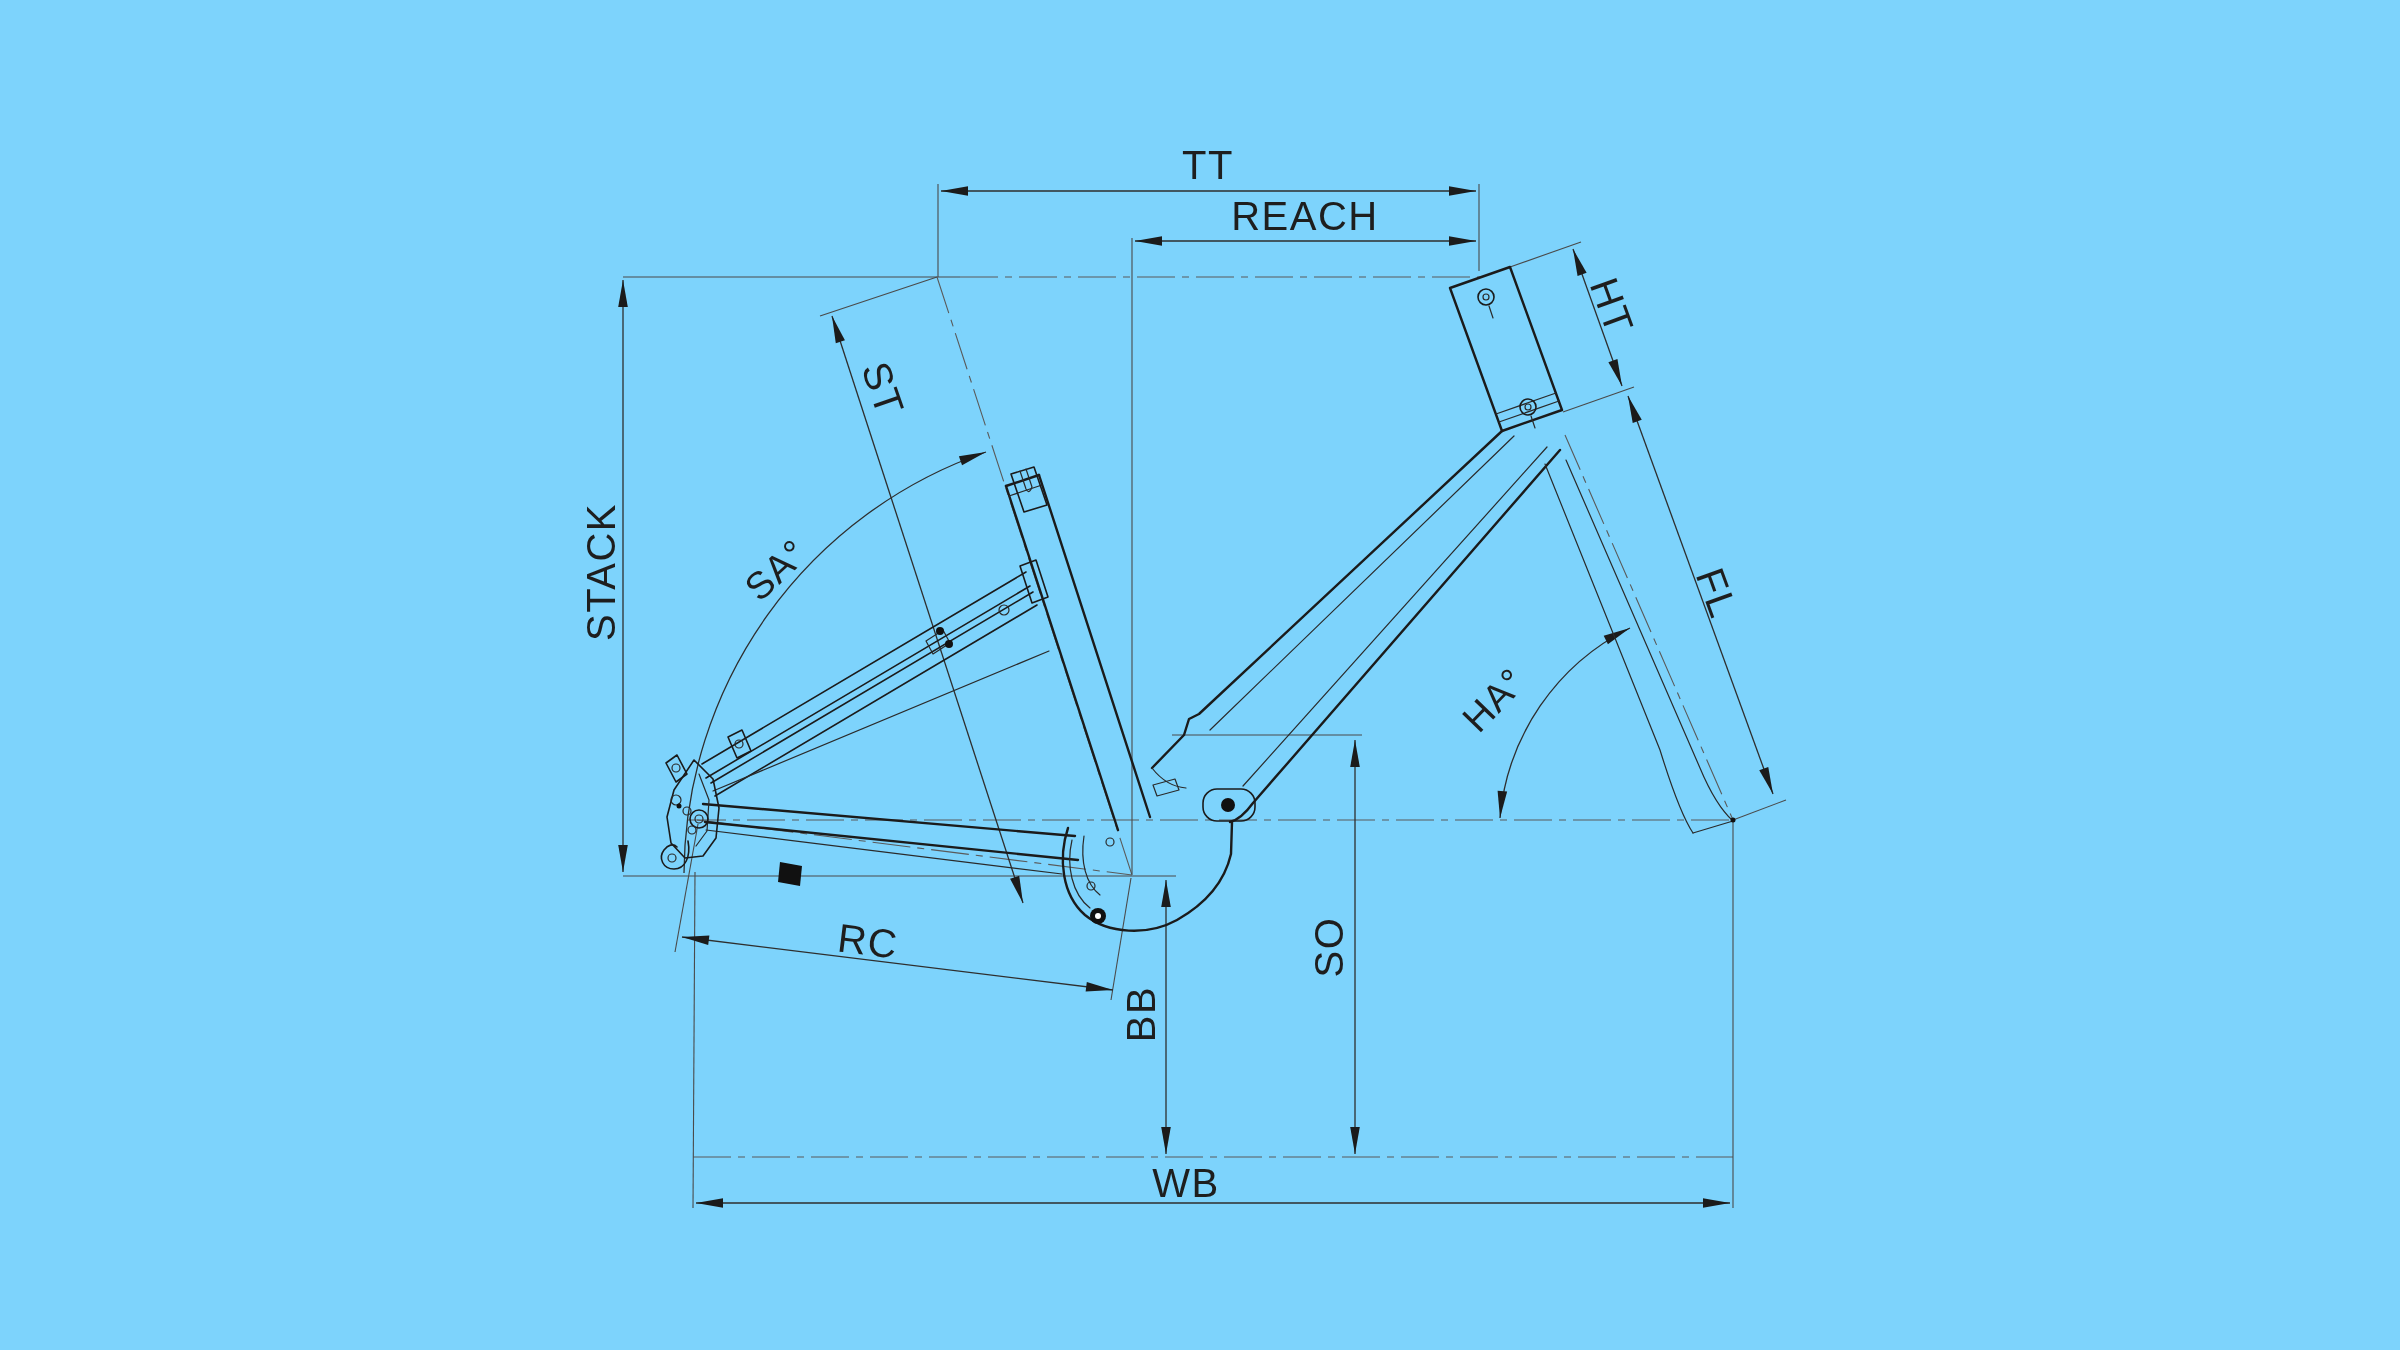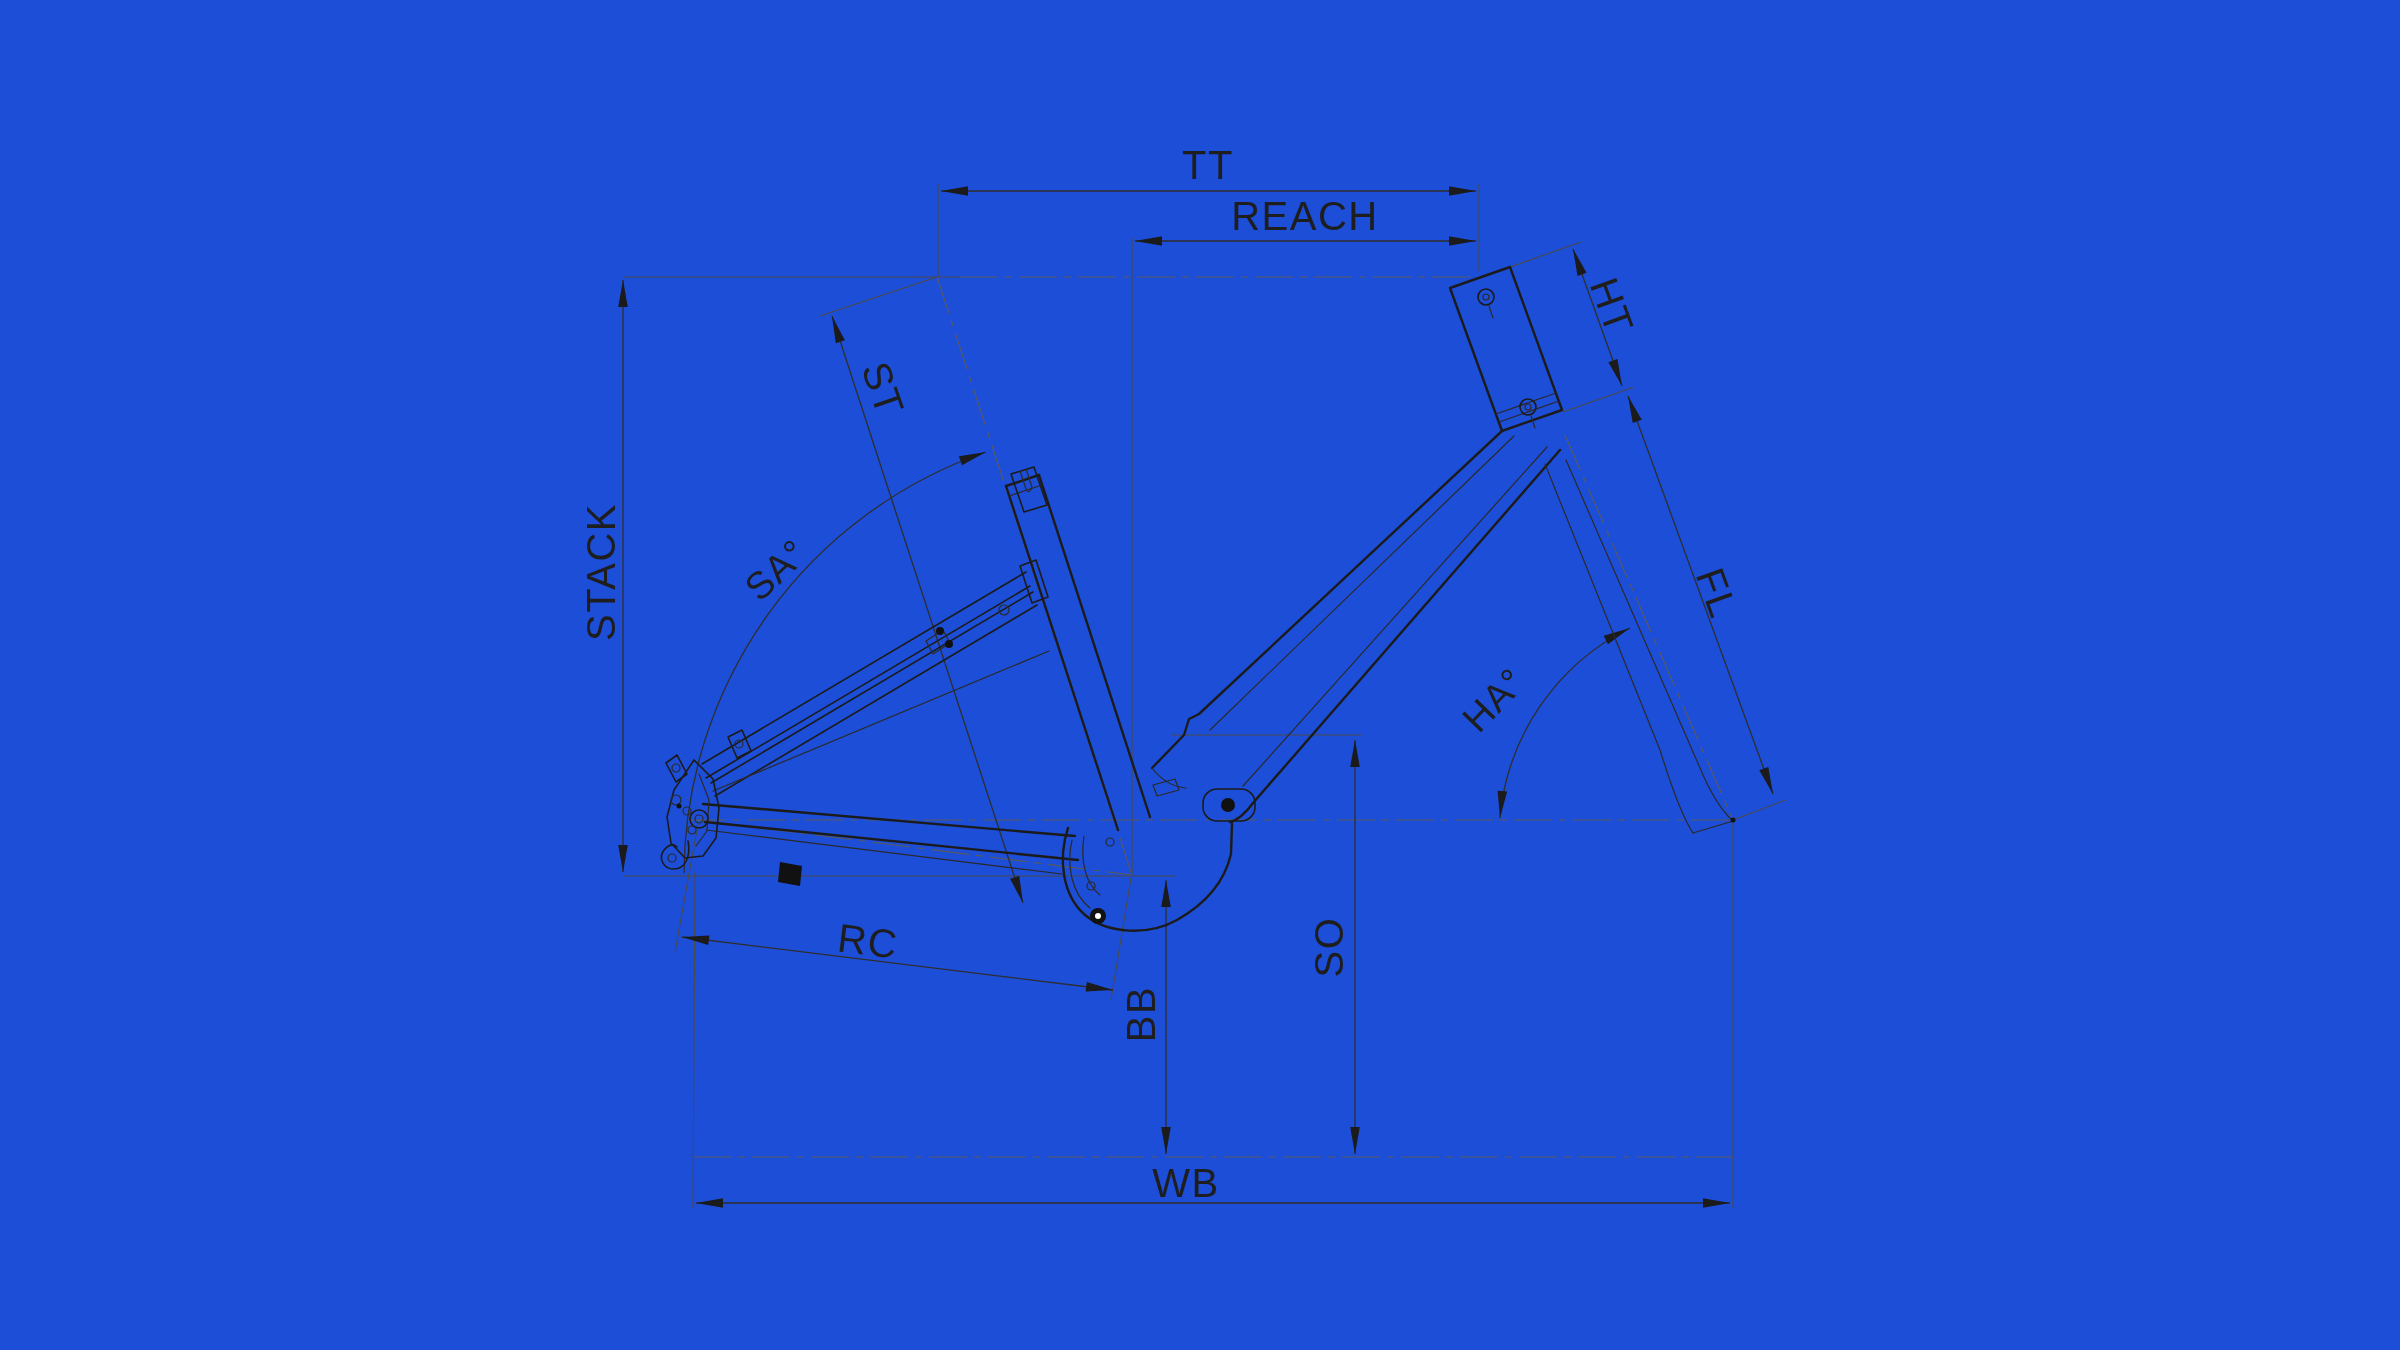--- a/index.html
+++ b/index.html
@@ -1,19 +1,19 @@
 <!DOCTYPE html>
 <html><head>
 <meta charset="utf-8">
 <style>
   html,body{margin:0;padding:0;background:#ffffff;}
   .stage{
     position:relative;
     width:2400px;height:1350px;
-    background:#1d4ed8;
+    background:#7dd3fc;
     font-family:"Liberation Sans", sans-serif;
     overflow:hidden;
   }
   svg{display:block}
   
   .frame-main   {fill:none;stroke:#1b1b1b;stroke-width:2.4;stroke-linejoin:round;stroke-linecap:round;}
   .frame-mid    {fill:none;stroke:#1b1b1b;stroke-width:1.6;stroke-linejoin:round;stroke-linecap:round;}
   .frame-thin   {fill:none;stroke:#2a2a2a;stroke-width:1.2;stroke-linejoin:round;stroke-linecap:round;}
   .fill-dark    {fill:#111111;stroke:none;}
   .dim          {fill:none;stroke:#2e2e2e;stroke-width:1.3;}

